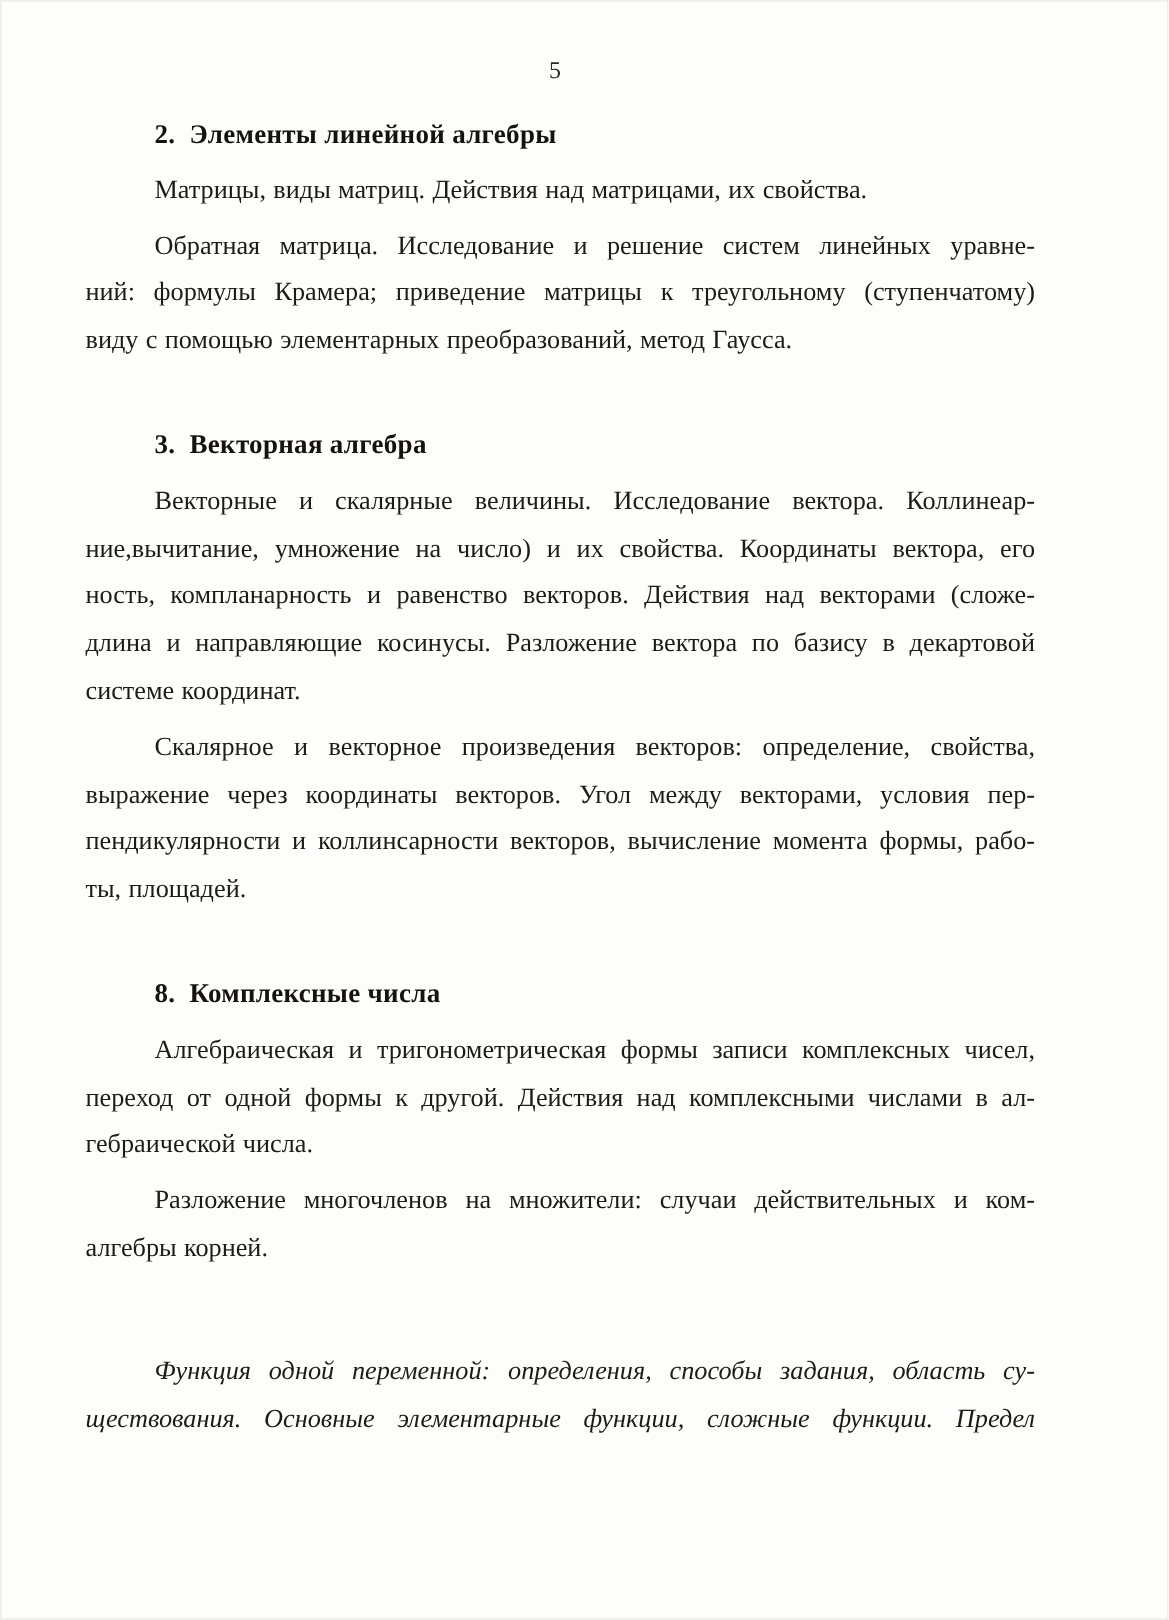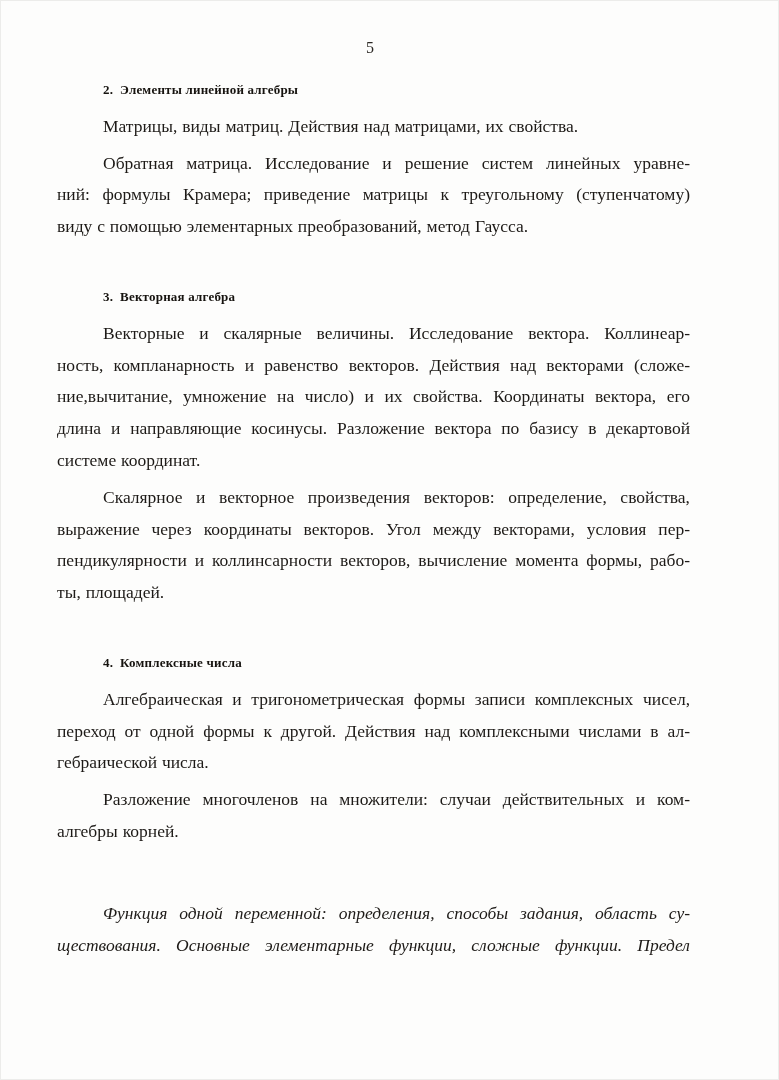--- a/index.html
+++ b/index.html
@@ -33,21 +33,21 @@
     padding-top: 74px;
   }
   .sec { margin-top: 38px; }
   .sec:first-child { margin-top: 0; }
   
   .sec:nth-child(4) { margin-top: 50px; }
   .sec:nth-child(4) .para { margin-top: 17px; font-style: italic; }
 
   .heading {
     font-weight: bold;
-    font-size: 13px;
+    font-size: 18px;
     color: #16130f;
     letter-spacing: 0.2px;
     font-family: Liberation Serif, serif;
   }
   .hline {
     line-height: 31.8px;
     margin-left: 46px;
     white-space: pre-wrap;
   }
   .para { margin-top: 5px; }
@@ -81,35 +81,35 @@
           <div class="pline fill">ний: формулы Крамера; приведение матрицы к треугольному (ступенчатому)</div>
           <div class="pline">виду с помощью элементарных преобразований, метод Гаусса.</div>
         </div>
       </section>
       <section class="sec">
         <div class="heading">
           <div class="hline">3.  Векторная алгебра</div>
         </div>
         <div class="para">
           <div class="pline indent fill">Векторные и скалярные величины. Исследование вектора. Коллинеар-</div>
+          <div class="pline fill">ние,вычитание, умножение на число) и их свойства. Координаты вектора, его</div>
           <div class="pline fill">ность, компланарность и равенство векторов. Действия над векторами (сложе-</div>
-          <div class="pline fill">ние,вычитание, умножение на число) и их свойства. Координаты вектора, его</div>
           <div class="pline fill">длина и направляющие косинусы. Разложение вектора по базису в декартовой</div>
           <div class="pline">системе координат.</div>
         </div>
         <div class="para">
           <div class="pline indent fill">Скалярное и векторное произведения векторов: определение, свойства,</div>
           <div class="pline fill">выражение через координаты векторов. Угол между векторами, условия пер-</div>
           <div class="pline fill">пендикулярности и коллинсарности векторов, вычисление момента формы, рабо-</div>
           <div class="pline">ты, площадей.</div>
         </div>
       </section>
       <section class="sec">
         <div class="heading">
-          <div class="hline">4.  Комплексные числа</div>
+          <div class="hline">8.  Комплексные числа</div>
         </div>
         <div class="para">
           <div class="pline indent fill">Алгебраическая и тригонометрическая формы записи комплексных чисел,</div>
           <div class="pline fill">переход от одной формы к другой. Действия над комплексными числами в ал-</div>
           <div class="pline">гебраической числа.</div>
         </div>
         <div class="para">
           <div class="pline indent fill">Разложение многочленов на множители: случаи действительных и ком-</div>
           <div class="pline">алгебры корней.</div>
         </div>

